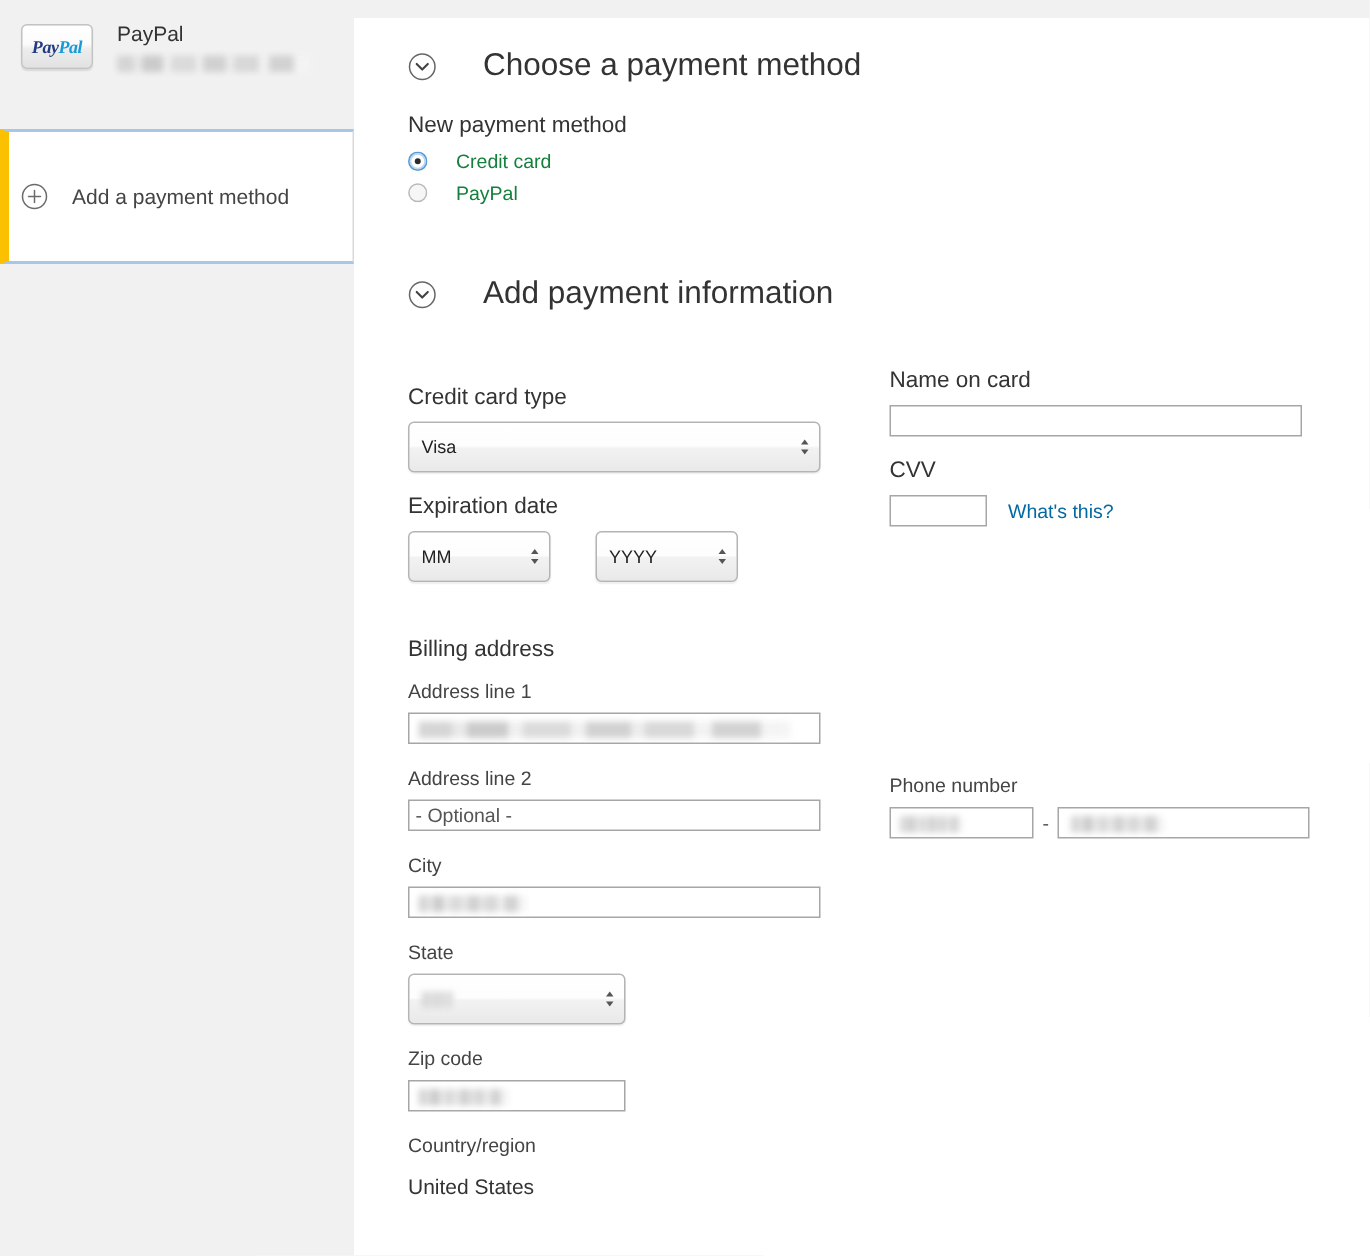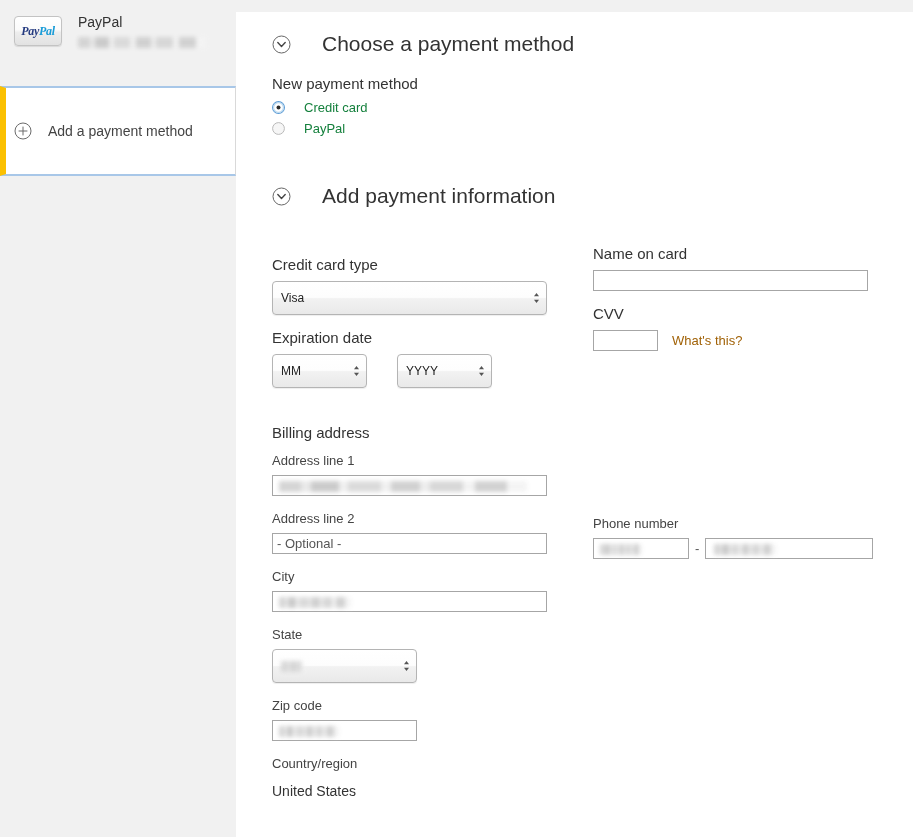--- a/index.html
+++ b/index.html
@@ -204,21 +204,21 @@
   }
 
   .inline-row { display: flex; align-items: center; }
   .inline-row .gap { width: 16px; }
   .dash { margin: 0 6px; color: #555; font-size: 13px; }
 
   .cvv-row { display: flex; align-items: center; }
   .link {
     margin-left: 14px;
     font-size: 13px;
-    color: #a16207;
+    color: #0369a1;
     text-decoration: none;
   }
 
   .country-val {
     font-size: 14px;
     color: #333;
     line-height: 18px;
   }
 
   .redact-addr { width: 248px; height: 11px; margin-top: 5px; margin-left: 2px; }

